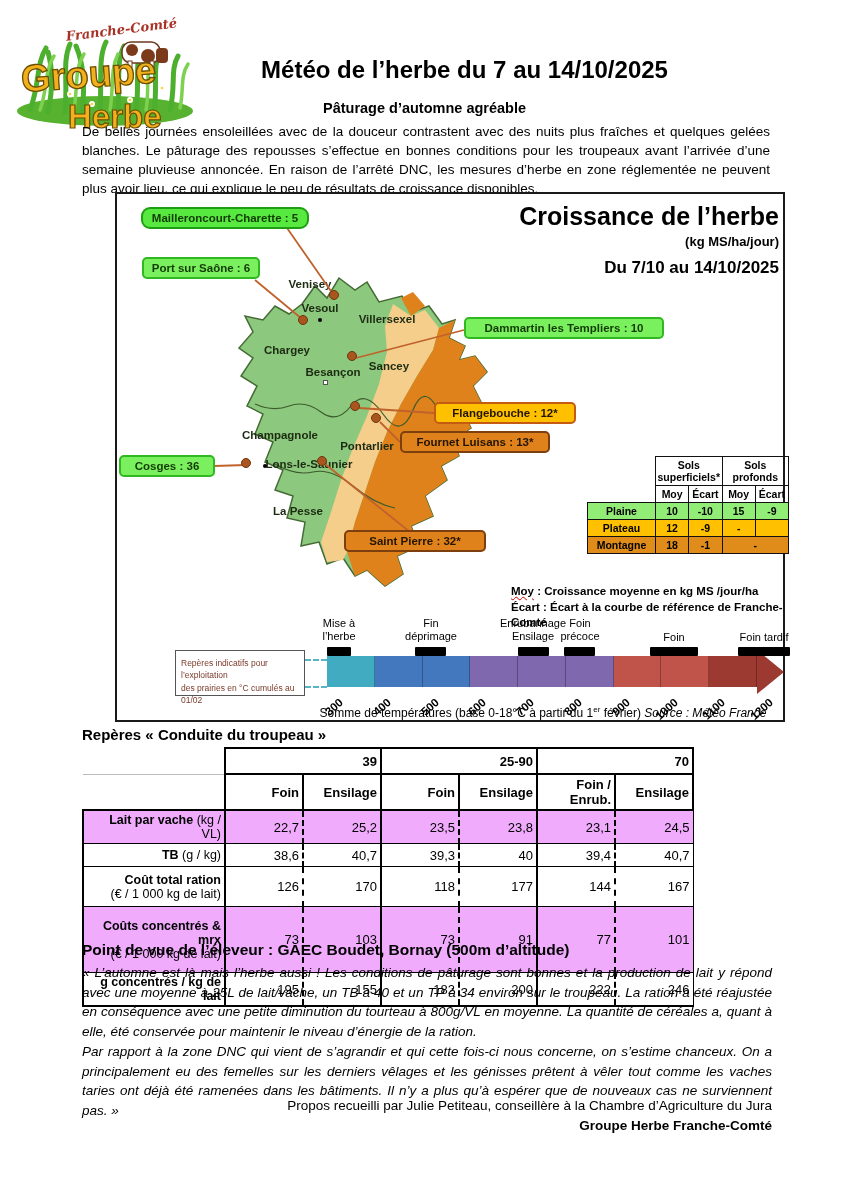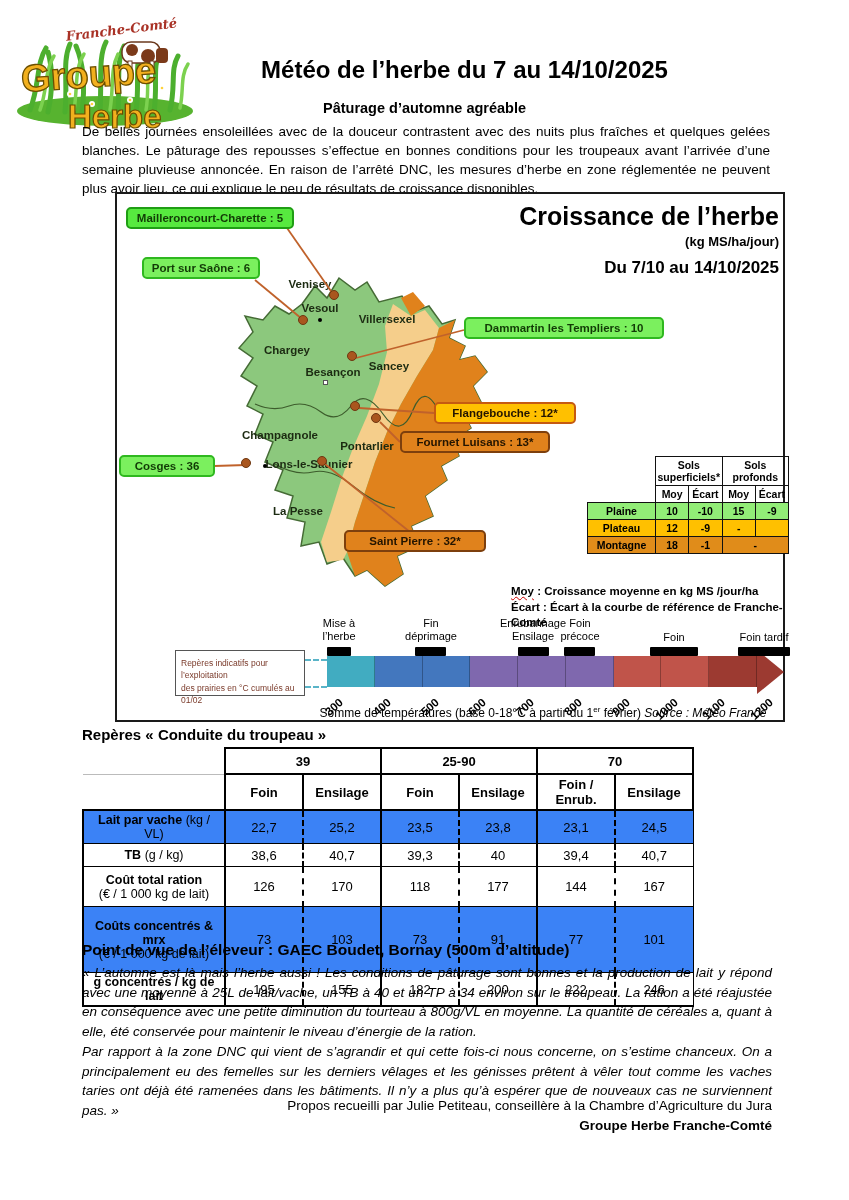--- a/index.html
+++ b/index.html
@@ -52,28 +52,28 @@
   .stage-bar { position:absolute; top:453px; height:9px; background:#000; border-radius:1px; }
   .stage-label { position:absolute; transform:translateX(-50%); text-align:center; font-size:11px; line-height:1.2; white-space:nowrap; }
   .tick { position:absolute; width:36px; text-align:right; font-size:11.5px; font-weight:bold; transform:rotate(-42deg); transform-origin:100% 0; }
   .scale-caption { position:absolute; left:195px; top:511px; width:462px; text-align:center; font-size:12px; }
   .scale-caption sup { font-size:8px; }
   .src-italic { font-style:italic; }
 
   
   .herd-heading { position:absolute; left:82px; top:726px; font-size:15px; font-weight:bold; }
   table.herd { position:absolute; left:82px; top:747px; width:610px; border-collapse:collapse; table-layout:fixed; font-size:13px; }
-  table.herd td, table.herd th { border:1px solid #000; text-align:center; padding:2px 3px; }
+  table.herd td, table.herd th { border:1px solid #000; text-align:right; padding:2px 3px; }
   table.herd .corner { border:1px solid #bbb; border-left:none; border-top:none; }
   table.herd .hrow th { border-width:2px; font-size:13px; }
   table.herd .lbl { border-left:2px solid #000; border-right:2.5px solid #000; font-size:12.5px; }
   table.herd .lbl .b { font-weight:bold; }
   table.herd .dashL { border-left:2px dashed #000; }
   table.herd .grpL { border-left:2px solid #000; }
-  table.herd .grey td { background:#3b82f6; }
+  table.herd .grey td { background:#f0abfc; }
   table.herd .h2 { height:26px; }
   table.herd .rt { height:23px; }
   table.herd .r2l { height:40px; }
   table.herd .r3l { height:66px; }
   table.herd .thick-top td { border-top:2px solid #000; }
   table.herd .thick-bot td { border-bottom:2.5px solid #000; }
 
   
   .farmer-heading { position:absolute; left:82px; top:941px; width:700px; font-size:15.5px; font-weight:bold; }
   .quote { position:absolute; left:82px; top:963px; width:690px; font-size:13.5px; font-style:italic; line-height:1.46; text-align:justify; }
@@ -180,21 +180,21 @@
     </svg>
 
     <div class="site-dot" style="left:212px;top:96px;"></div>
     <div class="site-dot" style="left:181px;top:121px;"></div>
     <div class="site-dot" style="left:230px;top:157px;"></div>
     <div class="site-dot" style="left:233px;top:207px;"></div>
     <div class="site-dot" style="left:254px;top:219px;"></div>
     <div class="site-dot" style="left:124px;top:264px;"></div>
     <div class="site-dot" style="left:200px;top:262px;"></div>
 
-    <div class="callout green" style="left:9px;top:13px;width:168px;">Mailleroncourt-Charette : 5</div>
+    <div class="callout green" style="left:24px;top:13px;width:168px;border-radius:9px;">Mailleroncourt-Charette : 5</div>
     <div class="callout light" style="left:25px;top:63px;width:118px;">Port sur Saône : 6</div>
     <div class="callout light" style="left:347px;top:123px;width:200px;">Dammartin les Templiers : 10</div>
     <div class="callout yellow" style="left:317px;top:208px;width:142px;">Flangebouche : 12*</div>
     <div class="callout orange" style="left:283px;top:237px;width:150px;">Fournet Luisans : 13*</div>
     <div class="callout light" style="left:2px;top:261px;width:96px;">Cosges : 36</div>
     <div class="callout orange" style="left:227px;top:336px;width:142px;">Saint Pierre : 32*</div>
 
     <table class="sols">
       <tbody>
           <tr>

